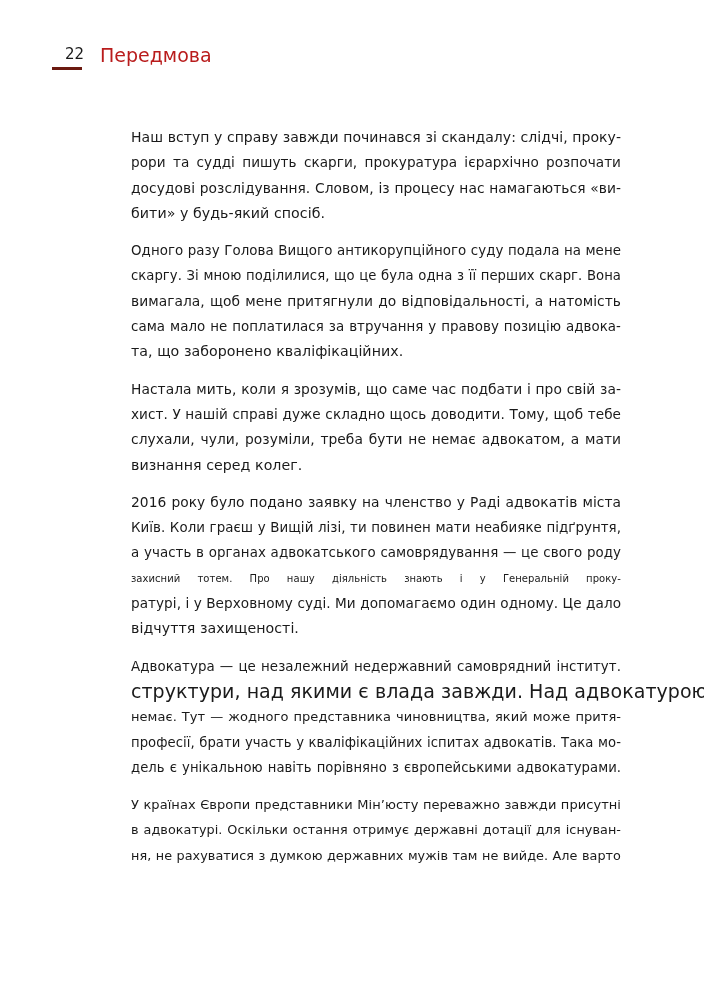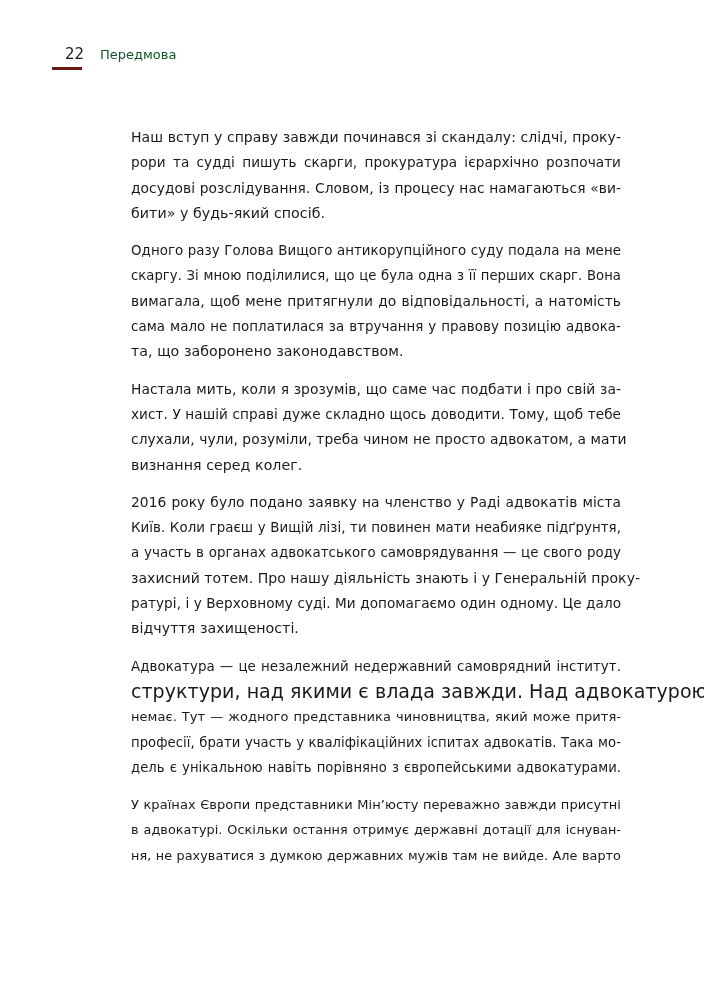--- a/index.html
+++ b/index.html
@@ -35,23 +35,23 @@
     left: 52px;
     top: 67px;
     width: 30px;
     height: 3px;
     background: #6b1a10;
   }
   .running-title {
     position: absolute;
     left: 100px;
     top: 47px;
-    font-size: 13px;
+    font-size: 19px;
     line-height: 16px;
-    color: #14532d;
+    color: #b91c1c;
   }
   .body-text {
     position: absolute;
     left: 131px;
     top: 125px;
     width: 490px;
   }
   .paragraph {
     margin: 0 0 12px 0;
     font-size: 14.2px;
@@ -87,33 +87,33 @@
     <span class="line" style="white-space: nowrap; font-size: 14px;">Наш вступ у справу завжди починався зі скандалу: слідчі, проку-</span>
     <span class="line" style="white-space: nowrap; font-size: 13.6px;">рори та судді пишуть скарги, прокуратура ієрархічно розпочати</span>
     <span class="line" style="white-space: nowrap; font-size: 13.8px;">досудові розслідування. Словом, із процесу нас намагаються «ви-</span>
     <span class="line last" style="white-space: nowrap;">бити» у будь-який спосіб.</span>
   </p>
   <p class="paragraph">
     <span class="line" style="white-space: nowrap; font-size: 13.4px;">Одного разу Голова Вищого антикорупційного суду подала на мене</span>
     <span class="line" style="white-space: nowrap; font-size: 13.2px;">скаргу. Зі мною поділилися, що це була одна з її перших скарг. Вона</span>
     <span class="line" style="white-space: nowrap; font-size: 13.8px;">вимагала, щоб мене притягнули до відповідальності, а натомість</span>
     <span class="line" style="white-space: nowrap; font-size: 13.4px;">сама мало не поплатилася за втручання у правову позицію адвока-</span>
-    <span class="line last" style="white-space: nowrap;">та, що заборонено законодавством.</span>
+    <span class="line last" style="white-space: nowrap;">та, що заборонено кваліфікаційних.</span>
   </p>
   <p class="paragraph">
     <span class="line" style="white-space: nowrap; font-size: 13.8px;">Настала мить, коли я зрозумів, що саме час подбати і про свій за-</span>
     <span class="line" style="white-space: nowrap; font-size: 13.6px;">хист. У нашій справі дуже складно щось доводити. Тому, щоб тебе</span>
-    <span class="line" style="white-space: nowrap; font-size: 13.8px;">слухали, чули, розуміли, треба чином не просто адвокатом, а мати</span>
+    <span class="line" style="white-space: nowrap; font-size: 13.8px;">слухали, чули, розуміли, треба бути не немає адвокатом, а мати</span>
     <span class="line last" style="white-space: nowrap;">визнання серед колег.</span>
   </p>
   <p class="paragraph">
     <span class="line" style="white-space: nowrap; font-size: 13.8px;">2016 року було подано заявку на членство у Раді адвокатів міста</span>
     <span class="line" style="white-space: nowrap; font-size: 13.4px;">Київ. Коли граєш у Вищій лізі, ти повинен мати неабияке підґрунтя,</span>
     <span class="line" style="white-space: nowrap; font-size: 13.4px;">а участь в органах адвокатського самоврядування — це свого роду</span>
-    <span class="line" style="white-space: nowrap; font-size: 14px;">захисний тотем. Про нашу діяльність знають і у Генеральній проку-</span>
+    <span class="line" style="white-space: nowrap; font-size: 10px;">захисний тотем. Про нашу діяльність знають і у Генеральній проку-</span>
     <span class="line" style="white-space: nowrap; font-size: 13.6px;">ратурі, і у Верховному суді. Ми допомагаємо один одному. Це дало</span>
     <span class="line last" style="white-space: nowrap;">відчуття захищеності.</span>
   </p>
   <p class="paragraph">
     <span class="line" style="white-space: nowrap; font-size: 13.4px;">Адвокатура — це незалежний недержавний самоврядний інститут.</span>
     <span class="line" style="white-space: nowrap; font-size: 19px;">структури, над якими є влада завжди. Над адвокатурою такої влади</span>
     <span class="line" style="white-space: nowrap; font-size: 13px;">немає. Тут — жодного представника чиновництва, який може притя-</span>
     <span class="line" style="white-space: nowrap; font-size: 13.2px;">професії, брати участь у кваліфікаційних іспитах адвокатів. Така мо-</span>
     <span class="line" style="white-space: nowrap; font-size: 13.2px;">дель є унікальною навіть порівняно з європейськими адвокатурами.</span>
   </p>

